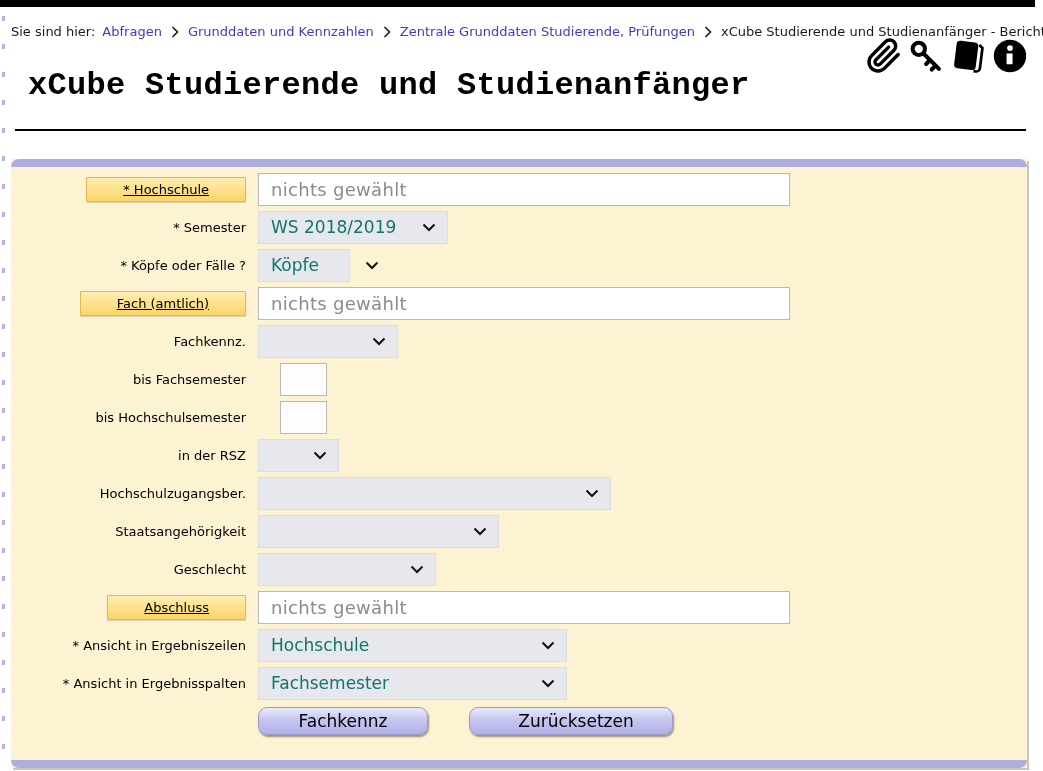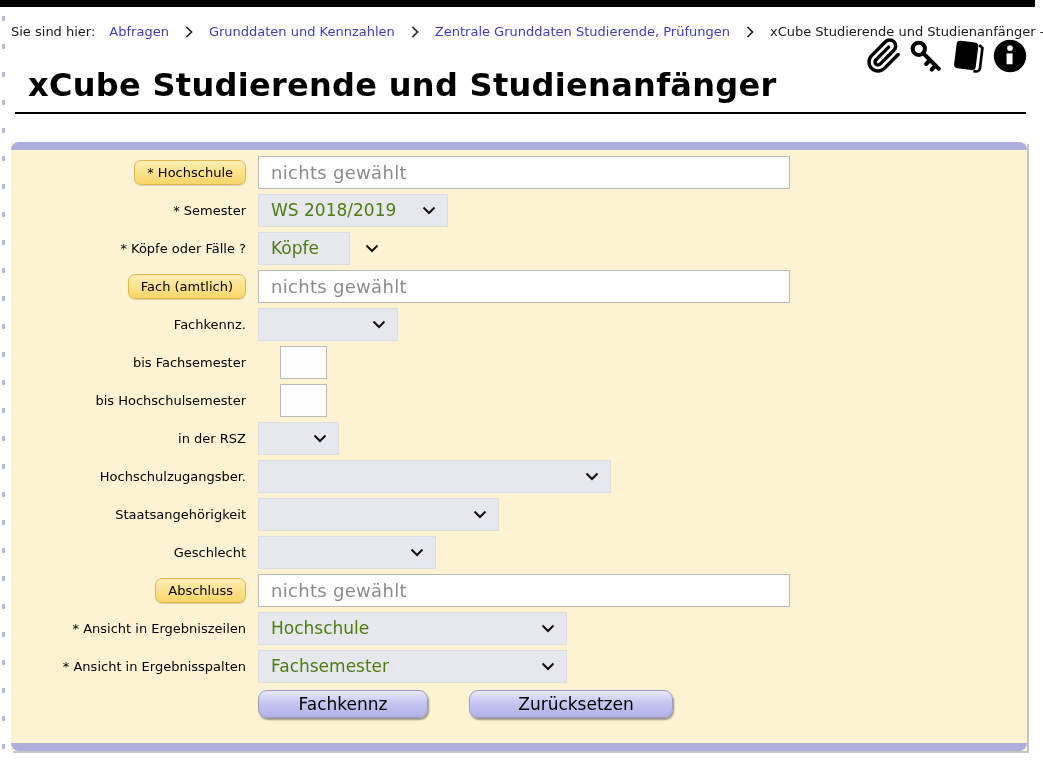--- a/index.html
+++ b/index.html
@@ -13,68 +13,69 @@
   .topbar { position:absolute; top:0; left:0; width:1035px; height:7px; background:#000; }
   .left-dashes {
     position:absolute; left:2px; top:16px; width:3px; height:748px;
     background:repeating-linear-gradient(to bottom,#b1b6e2 0px,#b1b6e2 5px,transparent 5px,transparent 28px);
   }
   .content { position:absolute; left:0; top:7px; width:1043px; }
 
   
   .breadcrumb {
     margin:17px 0 0 11px; font-size:13px; display:flex; align-items:center;
-    white-space:nowrap; gap:14px; color:#1a1a1a;
+    white-space:nowrap; gap:7px; color:#1a1a1a;
   }
   .breadcrumb a { color:#3d3dbe; text-decoration:none; cursor:pointer; }
   .crumb-sep { display:inline-flex; margin:0 2px; }
 
   
   .icon-row { position:absolute; top:31px; right:15px; display:flex; gap:6px; }
   .tool-icon { width:36px; height:36px; cursor:pointer; display:inline-flex; }
 
   
-  .title-wrap { margin:30px 17px 0 15px; border-bottom:2.5px solid #000; padding-bottom:9px; }
+  .title-wrap { margin:30px 17px 0 15px; border-bottom:2.5px solid #000; padding-bottom:26px;font-family:Liberation Mono, monospace; }
   .page-title { margin:0 0 0 13px; font-size:32px; font-weight:bold; letter-spacing:0.3px; line-height:1.05; }
 
   
   .form-box {
     margin:28px 16px 0 11px; position:relative;
     background:#fdf3d3;
     box-shadow:2px 2px 0 rgba(150,150,150,0.55);
   }
   .strip-top { height:8px; background:#aeaede; border-radius:8px 8px 0 0; }
   .strip-bottom { height:8px; background:#aeaede; border-radius:0 0 8px 8px; }
   .form-body { padding:1px 0 22px 0; }
 
   .row { display:flex; align-items:center; margin-top:5px; min-height:33px; }
   .label-col { width:235px; display:flex; justify-content:flex-end; align-items:center;
                font-size:13px; text-align:right; }
   .ctrl-col { margin-left:12px; display:flex; }
 
   .pill-btn {
     font-family:inherit; font-size:13px; color:#000; cursor:pointer;
     background:linear-gradient(#feeeb2,#fbd567);
-    border:1px solid #e0b84e; border-radius:7px;
-    padding:4px 12px; box-shadow:0 1px 1px rgba(0,0,0,0.15);
+    border:1px solid #e0b84e; border-radius:1px;
+    padding:4px 36px; box-shadow:0 1px 1px rgba(0,0,0,0.15);
     white-space:nowrap;
+    text-decoration:underline;
   }
   .txt-input {
     width:532px; height:33px; font-family:inherit; font-size:18px; letter-spacing:0.3px;
     padding:0 12px; border:1px solid #b9b9b9; background:#fff; color:#333; outline:none;
   }
   .txt-input::placeholder { color:#8b8b8b; opacity:1; }
   .small-input {
     width:47px; height:33px; border:1px solid #b9b9b9; background:#fdfdfd;
     font-family:inherit; font-size:17px; padding:0 6px; outline:none;
   }
   .sel {
     height:33px; background:#e7e7ee; border:1px solid #dcdce5;
     display:flex; align-items:center; justify-content:space-between;
-    padding:0 11px 0 12px; font-size:17px; color:#4d7c0f; cursor:pointer; white-space:nowrap;
+    padding:0 11px 0 12px; font-size:17px; color:#0f766e; cursor:pointer; white-space:nowrap;
   }
   .sel .chev { display:inline-flex; margin-left:14px; flex:0 0 auto; }
 
   .action-btn {
     font-family:inherit; font-size:17px; color:#000; cursor:pointer;
     height:28px; border-radius:9px; border:1px solid #9a9acb;
     background:linear-gradient(#e9e9fc 0%,#c6c6f1 45%,#b1b1e7 100%);
     box-shadow:1px 2px 2px rgba(0,0,0,0.4);
   }
   .btn-submit { width:170px; }

